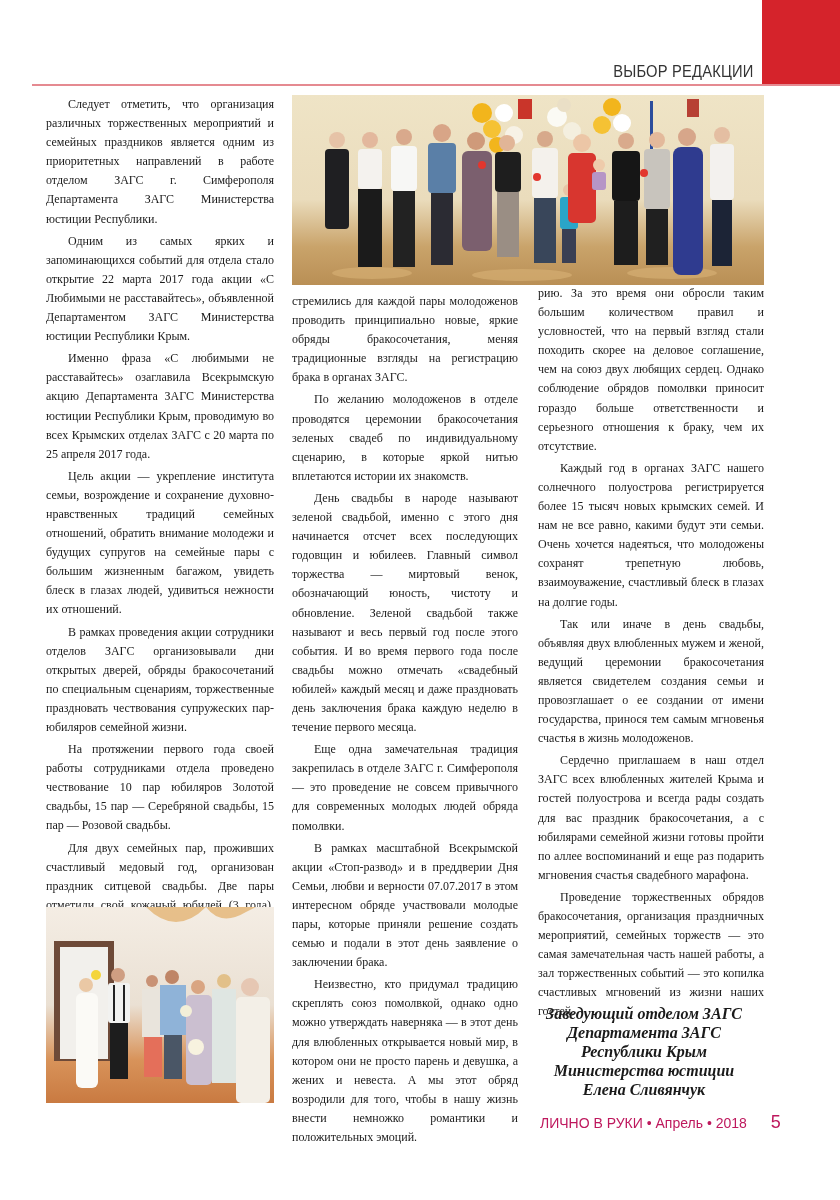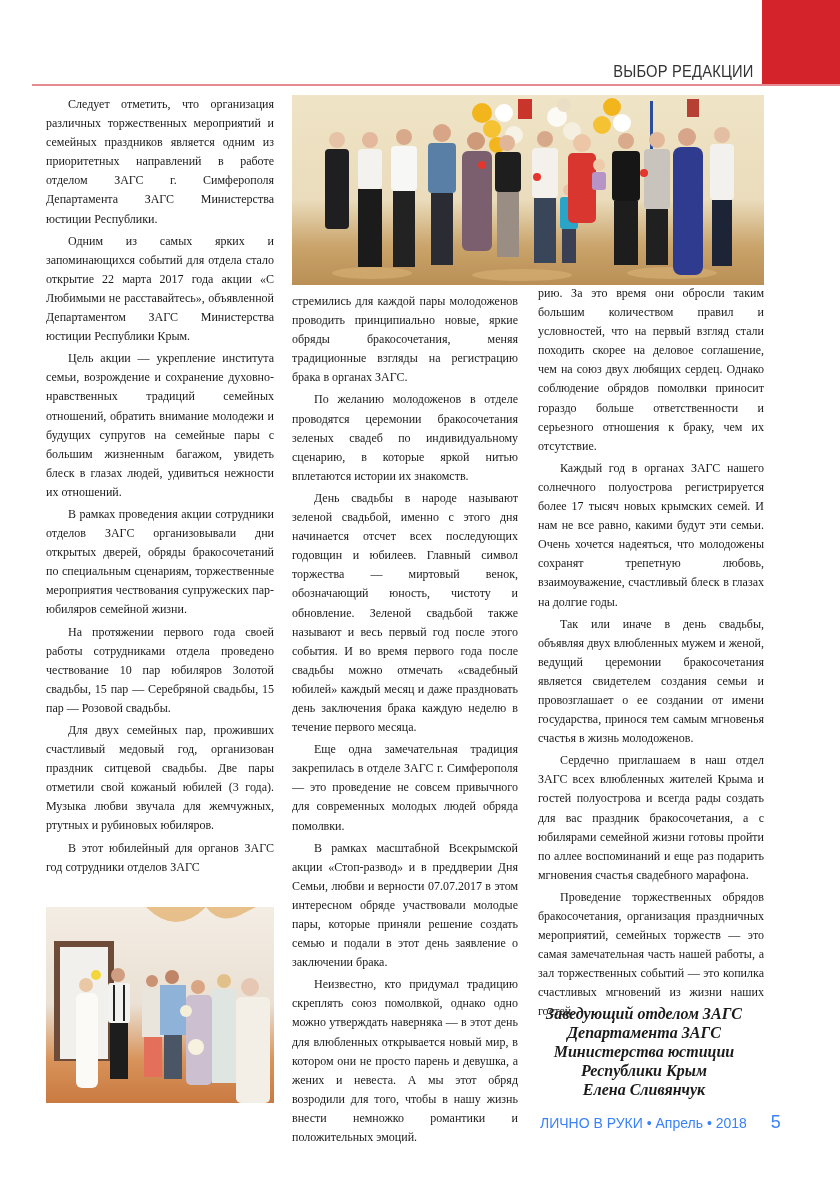--- a/index.html
+++ b/index.html
@@ -29,36 +29,37 @@
   .photo-bottom { left: 46px; top: 907px; width: 228px; height: 196px; background: linear-gradient(180deg, #f4ede4 0%, #eae0d3 50%, #d8935a 78%, #c97a41 100%); }
 
   .signature {
     position: absolute; right: 76px; top: 1004px; width: 240px;
     text-align: center; font-style: italic; font-weight: bold;
     font-size: 16px; line-height: 19px;
   }
   .footer {
     position: absolute; left: 540px; top: 1112px;
     font-family: "Liberation Sans", "DejaVu Sans", sans-serif;
-    font-size: 14px; color: #3b82f6;
+    font-size: 14px; color: #be185d;
   }
   .footer .page-num { margin-left: 20px; font-size: 18px; }
 </style>
 </head>
 <body>
 
 <div class="red-block"></div>
 <div class="section-title">ВЫБОР РЕДАКЦИИ</div>
 <div class="header-rule"></div>
 
 <div class="col col-1">
   <p>Следует отметить, что организация различных торжественных мероприятий и семейных праздников является одним из приоритетных направлений в работе отделом ЗАГС г. Симферополя Департамента ЗАГС Министерства юстиции Республики.</p>
   <p>Одним из самых ярких и запоминающихся событий для отдела стало открытие 22 марта 2017 года акции «С Любимыми не расставайтесь», объявленной Департаментом ЗАГС Министерства юстиции Республики Крым.</p>
+  <p>Именно фраза «С любимыми не расставайтесь» озаглавила Всекрымскую акцию Департамента ЗАГС Министерства юстиции Республики Крым, проводимую во всех Крымских отделах ЗАГС с 20 марта по 25 апреля 2017 года.</p>
   <p>Цель акции — укрепление института семьи, возрождение и сохранение духовно-нравственных традиций семейных отношений, обратить внимание молодежи и будущих супругов на семейные пары с большим жизненным багажом, увидеть блеск в глазах людей, удивиться нежности их отношений.</p>
-  <p>В рамках проведения акции сотрудники отделов ЗАГС организовывали дни открытых дверей, обряды бракосочетаний по специальным сценариям, торжественные мероприятия чествования супружеских пар-юбиляров семейной жизни.</p>
+  <p>В рамках проведения акции сотрудники отделов ЗАГС организовывали дни открытых дверей, обряды бракосочетаний по специальным сценариям, торжественные праздновать чествования супружеских пар-юбиляров семейной жизни.</p>
   <p>На протяжении первого года своей работы сотрудниками отдела проведено чествование 10 пар юбиляров Золотой свадьбы, 15 пар — Серебряной свадьбы, 15 пар — Розовой свадьбы.</p>
   <p>Для двух семейных пар, проживших счастливый медовый год, организован праздник ситцевой свадьбы. Две пары отметили свой кожаный юбилей (3 года). Музыка любви звучала для жемчужных, ртутных и рубиновых юбиляров.</p>
   <p>В этот юбилейный для органов ЗАГС год сотрудники отделов ЗАГС</p>
 </div>
 
 <div class="photo photo-top">
   <svg width="472" height="190" viewBox="0 0 472 190">
 
     <circle cx="190" cy="18" r="10" fill="#f2b51c"></circle>
       <circle cx="200" cy="34" r="9" fill="#f5c234"></circle>
@@ -130,21 +131,21 @@
   <p>По желанию молодоженов в отделе проводятся церемонии бракосочетания зеленых свадеб по индивидуальному сценарию, в которые яркой нитью вплетаются истории их знакомств.</p>
   <p>День свадьбы в народе называют зеленой свадьбой, именно с этого дня начинается отсчет всех последующих годовщин и юбилеев. Главный символ торжества — миртовый венок, обозначающий юность, чистоту и обновление. Зеленой свадьбой также называют и весь первый год после этого события. И во время первого года после свадьбы можно отмечать «свадебный юбилей» каждый месяц и даже праздновать день заключения брака каждую неделю в течение первого месяца.</p>
   <p>Еще одна замечательная традиция закрепилась в отделе ЗАГС г. Симферополя — это проведение не совсем привычного для современных молодых людей обряда помолвки.</p>
   <p>В рамках масштабной Всекрымской акции «Стоп-развод» и в преддверии Дня Семьи, любви и верности 07.07.2017 в этом интересном обряде участвовали молодые пары, которые приняли решение создать семью и подали в этот день заявление о заключении брака.</p>
   <p>Неизвестно, кто придумал традицию скреплять союз помолвкой, однако одно можно утверждать наверняка — в этот день для влюбленных открывается новый мир, в котором они не просто парень и девушка, а жених и невеста. А мы этот обряд возродили для того, чтобы в нашу жизнь внести немножко романтики и положительных эмоций.</p>
 
 </div>
 
 <div class="col col-3">
   <p class="cont">рию. За это время они обросли таким большим количеством правил и условностей, что на первый взгляд стали походить скорее на деловое соглашение, чем на союз двух любящих сердец. Однако соблюдение обрядов помолвки приносит гораздо больше ответственности и серьезного отношения к браку, чем их отсутствие.</p>
-  <p>Каждый год в органах ЗАГС нашего солнечного полуострова регистрируется более 17 тысяч новых крымских семей. И нам не все равно, какими будут эти семьи. Очень хочется надеяться, что молодожены сохранят трепетную любовь, взаимоуважение, счастливый блеск в глазах на долгие годы.</p>
+  <p>Каждый год в органах ЗАГС нашего солнечного полуострова регистрируется более 15 тысяч новых крымских семей. И нам не все равно, какими будут эти семьи. Очень хочется надеяться, что молодожены сохранят трепетную любовь, взаимоуважение, счастливый блеск в глазах на долгие годы.</p>
   <p>Так или иначе в день свадьбы, объявляя двух влюбленных мужем и женой, ведущий церемонии бракосочетания является свидетелем создания семьи и провозглашает о ее создании от имени государства, принося тем самым мгновенья счастья в жизнь молодоженов.</p>
   <p>Сердечно приглашаем в наш отдел ЗАГС всех влюбленных жителей Крыма и гостей полуострова и всегда рады создать для вас праздник бракосочетания, а с юбилярами семейной жизни готовы пройти по аллее воспоминаний и еще раз подарить мгновения счастья свадебного марафона.</p>
   <p>Проведение торжественных обрядов бракосочетания, организация праздничных мероприятий, семейных торжеств — это самая замечательная часть нашей работы, а зал торжественных событий — это копилка счастливых мгновений из жизни наших гостей.</p>
 </div>
 
 <div class="photo photo-bottom">
   <svg width="228" height="196" viewBox="0 0 228 196">
     <path d="M100 0 Q130 30 160 0 Q175 20 200 5 L210 0 Z" fill="#e4b77a" opacity="0.85"></path>
     <rect x="8" y="34" width="60" height="120" fill="#6e4a38"></rect>
       <rect x="14" y="40" width="48" height="112" fill="#f2f0ec"></rect>
@@ -169,21 +170,21 @@
     <circle cx="204" cy="80" r="9" fill="#e6c7b3"></circle>
       <rect x="190" y="90" width="34" height="106" rx="5" fill="#f3efe7"></rect>
     <circle cx="150" cy="140" r="8" fill="#f7f2df"></circle>
       <circle cx="140" cy="104" r="6" fill="#f3efd8"></circle>
   </svg>
 </div>
 
 <div class="signature">
   <div>Заведующий отделом ЗАГС</div>
   <div>Департамента ЗАГС</div>
+  <div>Республики Крым</div>
   <div>Министерства юстиции</div>
-  <div>Республики Крым</div>
   <div>Елена Сливянчук</div>
 </div>
 
 <div class="footer">
   <span>ЛИЧНО В РУКИ • Апрель • 2018</span>
   <span class="page-num">5</span>
 </div>
 
 </body></html>

